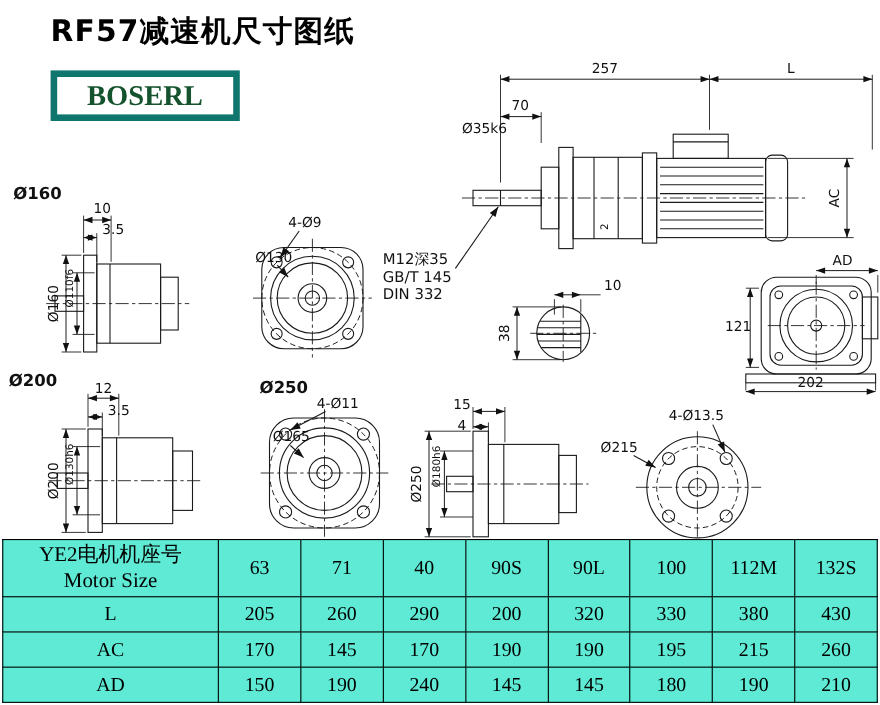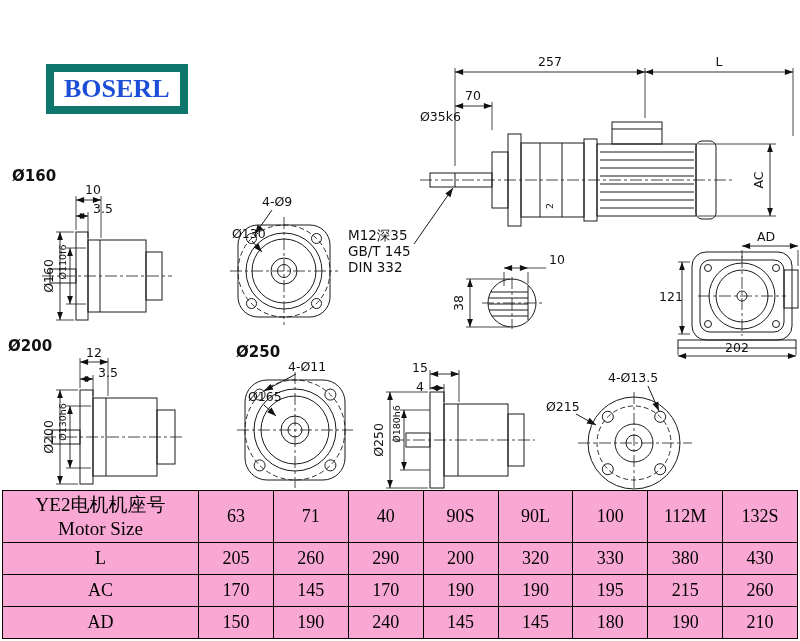--- a/index.html
+++ b/index.html
@@ -1,34 +1,34 @@
 <!DOCTYPE html>
 <html><head>
 <meta charset="utf-8">
 <style>
   html,body{margin:0;padding:0;background:#fff;}
   .page{position:relative;width:800px;height:641px;background:#fff;overflow:hidden;
         font-family:"Liberation Sans","DejaVu Sans",sans-serif;}
   .title{position:absolute;left:46px;top:10px;font:700 27px "DejaVu Sans",sans-serif;
          color:#000;letter-spacing:1px;white-space:nowrap;}
-  .logo{position:absolute;left:46px;top:64px;border:8px solid #0f766e;background:#fff;
-        color:#1d4ed8;font:700 26px "Liberation Serif","DejaVu Serif",serif;
-        padding:0 10px;line-height:34px;}
+  .logo{position:absolute;left:46px;top:64px;border:6px solid #0f766e;background:#fff;
+        color:#14532d;font:700 26px "Liberation Serif","DejaVu Serif",serif;
+        padding:0 27px;line-height:34px;}
   svg.drawing{position:absolute;left:0;top:0;}
   .ln{stroke:#1a1a1a;stroke-width:1;fill:none;}
   .cl{stroke:#1a1a1a;stroke-width:0.8;stroke-dasharray:12 3 3 3;fill:none;}
   .dsh{stroke:#1a1a1a;stroke-width:0.9;stroke-dasharray:5 3;fill:none;}
   .dim{stroke:#1a1a1a;stroke-width:0.9;fill:none;}
   .ext{stroke:#1a1a1a;stroke-width:0.8;fill:none;}
   text.d{font:12.5px "DejaVu Sans",sans-serif;fill:#111;}
   text.sm{font:9.5px "DejaVu Sans",sans-serif;fill:#111;}
   text.lbl{font:600 15px "DejaVu Sans",sans-serif;fill:#111;}
   text.note{font:13.5px "DejaVu Sans",sans-serif;fill:#111;}
   .dims-table{position:absolute;left:2px;top:490px;width:796px;border-collapse:collapse;
-        table-layout:fixed;font-family:"Liberation Serif","DejaVu Serif",serif;background:#f9a8d4;}
+        table-layout:fixed;font-family:"Liberation Serif","DejaVu Serif",serif;background:#5eead4;}
   .dims-table th,.dims-table td{border:1px solid #000;text-align:center;vertical-align:middle;
         font-weight:400;font-size:18px;color:#000;padding:0;}
   .dims-table tr.hdr{height:52px;}
   .dims-table tr.row{height:32px;}
   .hdr-cell div{line-height:24px;font-size:19px;}
 </style>
 </head>
 <body>
 
 <div class="page">
@@ -259,20 +259,21 @@
     <circle class="ln" cx="660.2" cy="416.8" r="5.5"></circle>
     <circle class="ln" cx="607.8" cy="469.2" r="5.5"></circle>
     <circle class="ln" cx="660.2" cy="469.2" r="5.5"></circle>
     <line class="ln" x1="576" y1="414" x2="596" y2="425" marker-end="url(#arw)"></line>
     <text class="d" x="546" y="411" text-anchor="start">Ø215</text>
     <line class="ln" x1="648" y1="386" x2="659" y2="411" marker-end="url(#arw)"></line>
     <text class="d" x="608" y="382" text-anchor="start">4-Ø13.5</text>
   </g>
 </svg>
 
+<div class="title">RF57减速机尺寸图纸</div>
 <div class="logo">BOSERL</div>
 
 <table class="dims-table">
   <colgroup>
     <col style="width:196px">
     <col>
         <col>
         <col>
         <col>
         <col>

